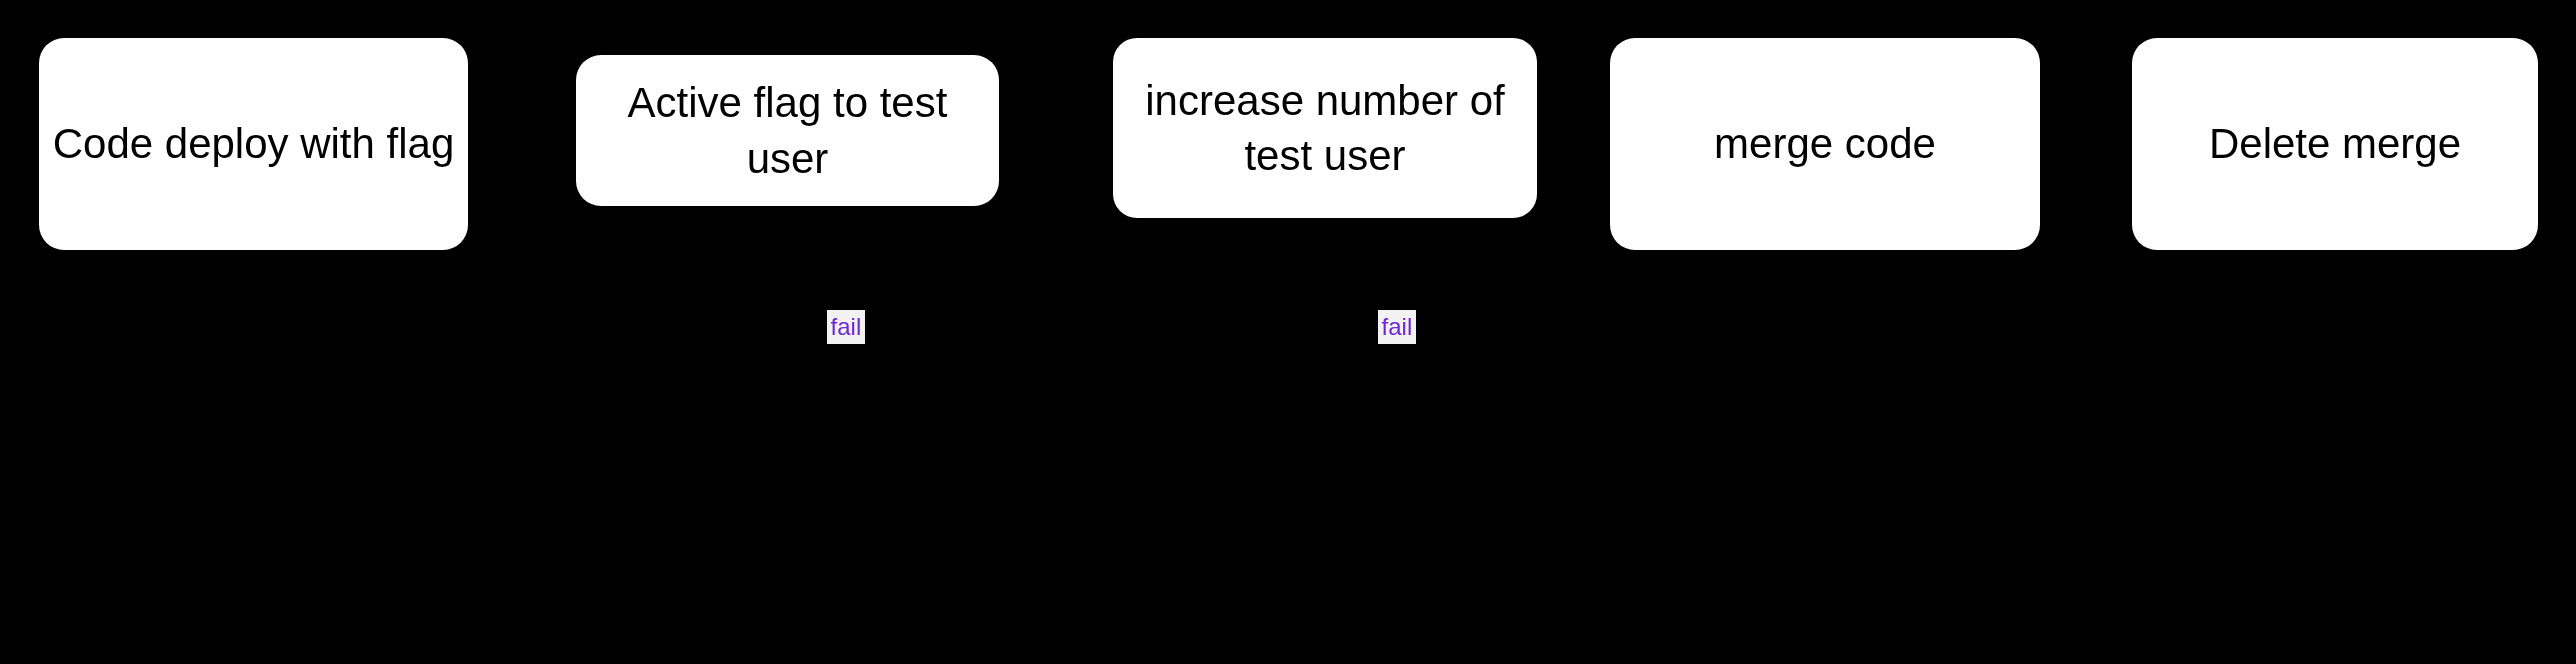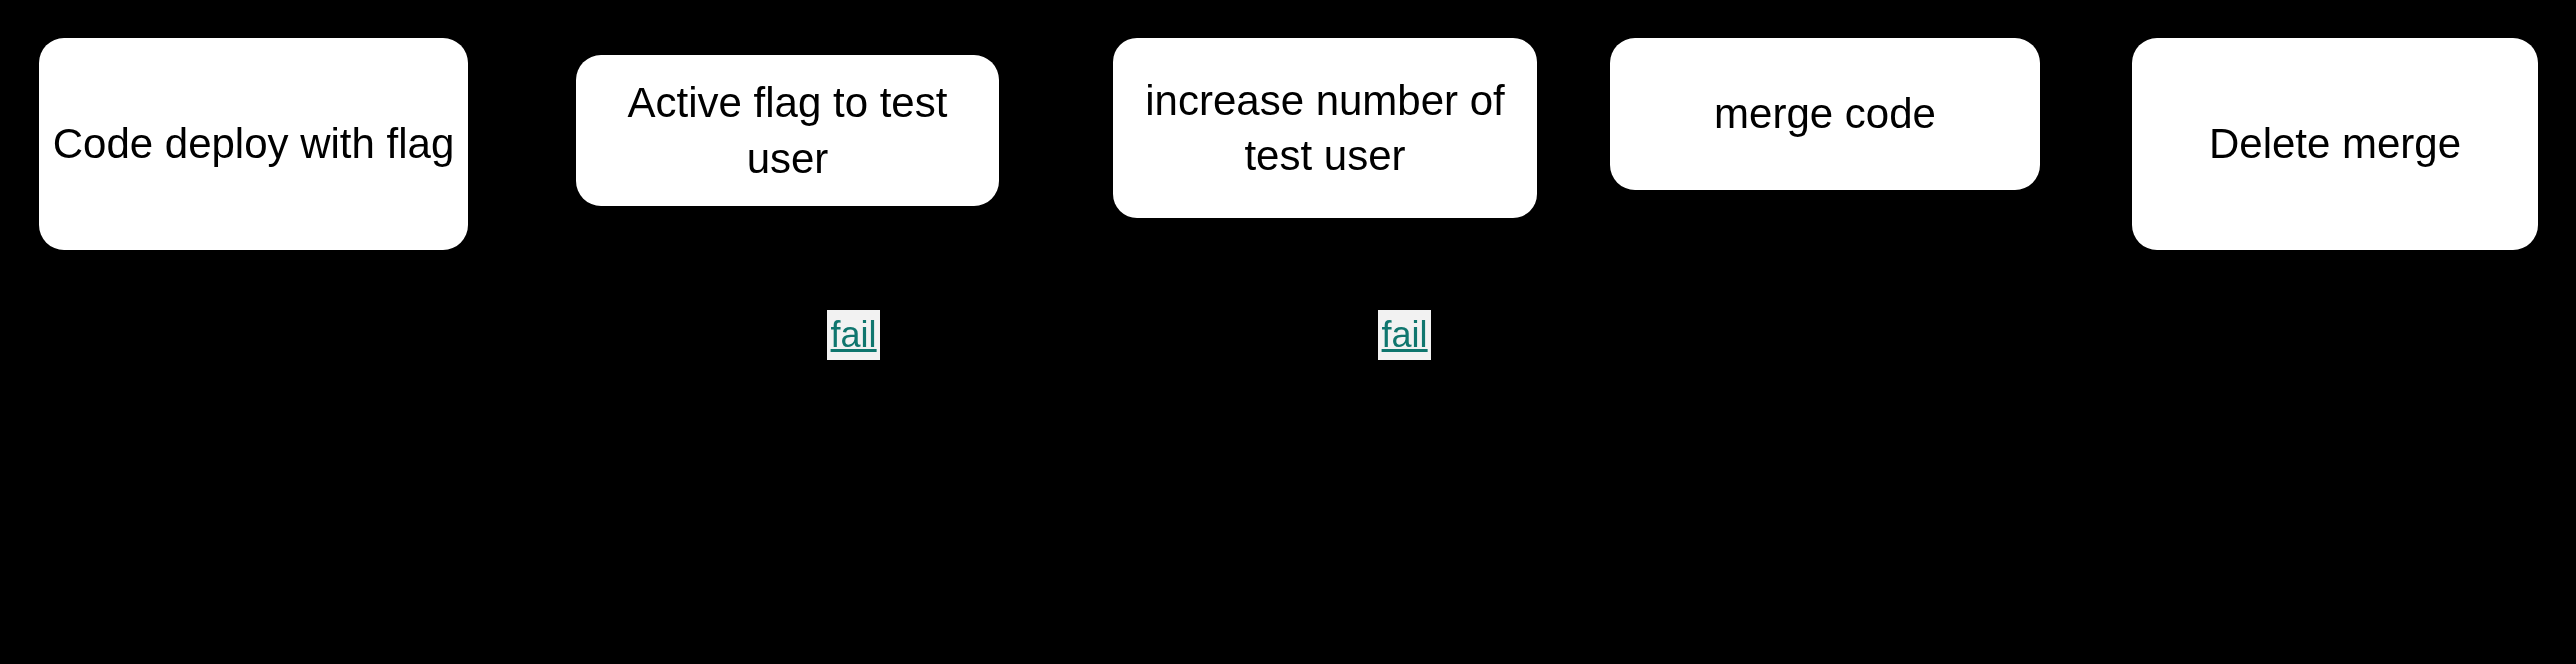--- a/index.html
+++ b/index.html
@@ -27,32 +27,31 @@
     font-size: 42px;
     line-height: 1.32;
   }
   .node .label {
     white-space: pre-line;
     padding: 0 10.7px;
   }
   .n1 { left: 39px;   top: 38px;  width: 429px; height: 212px; }
   .n2 { left: 576px;  top: 38px;  width: 423px; height: 151px; margin-top: 17px; }
   .n3 { left: 1113px; top: 38px;  width: 424px; height: 180px; border-radius: 24px; }
-  .n4 { left: 1610px; top: 38px;  width: 430px; height: 152px; justify-content: center; }
+  .n4 { left: 1610px; top: 38px;  width: 430px; height: 212px; justify-content: center; }
   .n5 { left: 2132px; top: 38px;  width: 406px; height: 212px; }
   .n6 { left: 41px;   top: 414px; width: 427px; height: 212px; }
   .edge-label {
     position: absolute;
     background: #f2f2f2;
-    color: #0f766e;
-    font-size: 36px;
+    color: #6d28d9;
+    font-size: 24px;
     line-height: 1.4;
     padding: 0 3.6px;
     white-space: nowrap;
-    text-decoration: underline;
   }
   .el1 { left: 827px;  top: 310px; }
   .el2 { left: 1378px; top: 310px; }
 </style>
 </head>
 <body>
 
 <div class="canvas">
 
   <div class="node n1">

